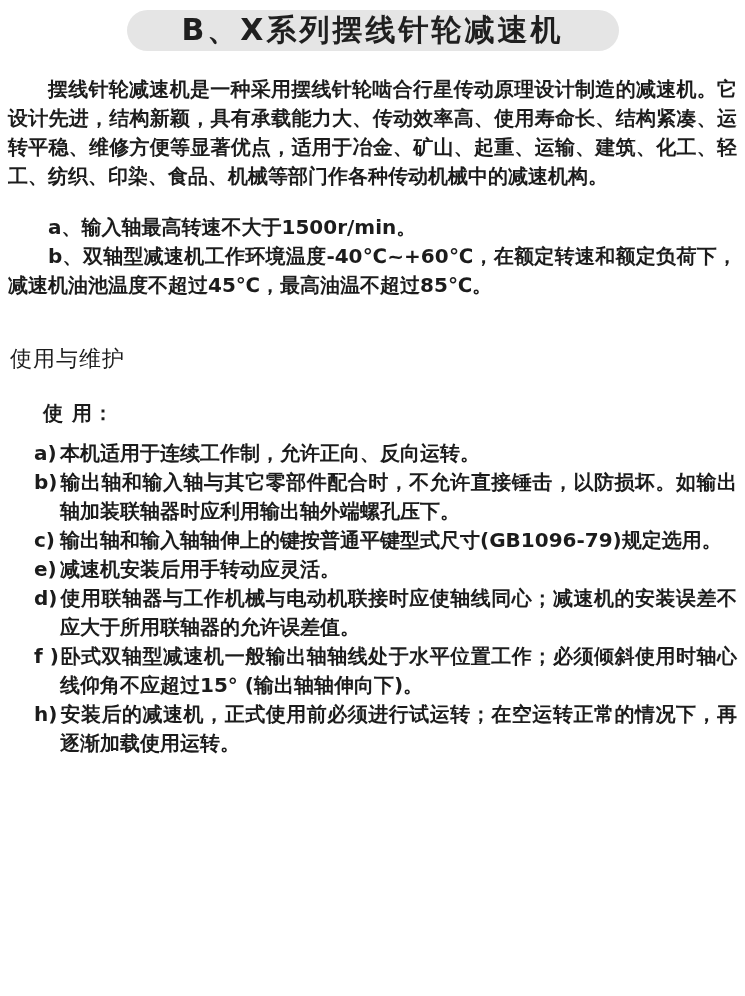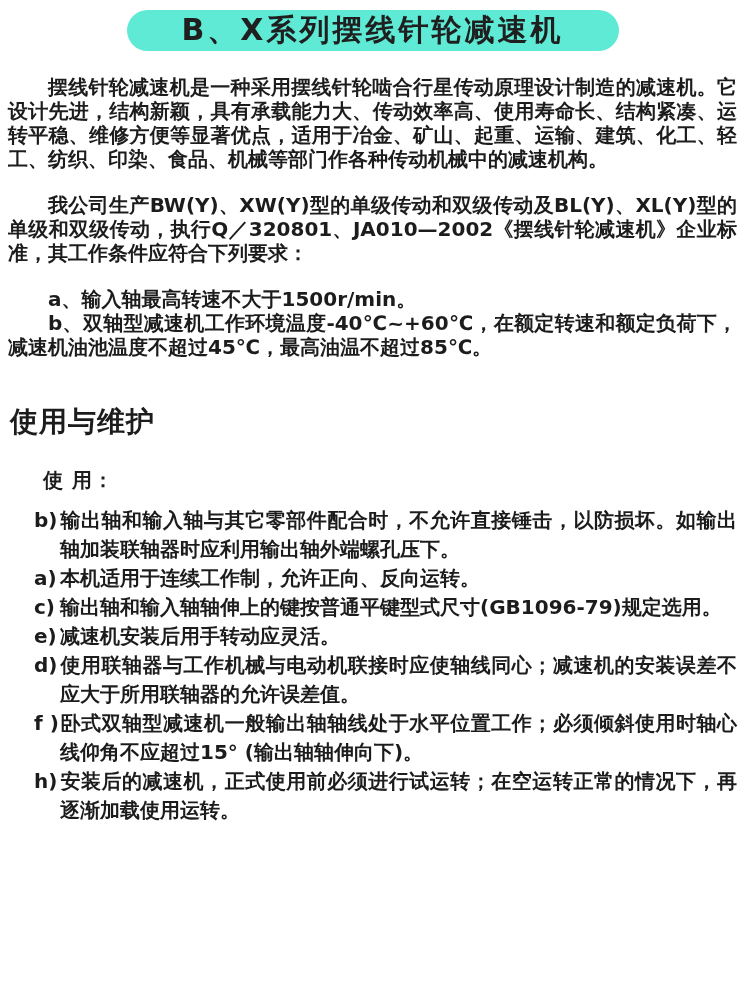--- a/index.html
+++ b/index.html
@@ -14,45 +14,45 @@
     background: #ffffff;
     color: #1c1c1c;
     box-sizing: border-box;
     padding: 10px 8px 0 8px;
     overflow: hidden;
   }
   .title-banner {
     width: 492px;
     height: 41px;
     margin: 0 auto 24px auto;
-    background: #5eead4;
+    background: #e5e5e5;
     border-radius: 21px;
     display: flex;
     align-items: center;
     justify-content: center;
   }
   .title-banner span {
     font-size: 30px;
     font-weight: bold;
     color: #1f1f1f;
     letter-spacing: 3px;
     white-space: nowrap;
   }
   .para {
     font-size: 20px;
-    line-height: 24px;
+    line-height: 29px;
     font-weight: 600;
     margin: 0;
     text-align: justify;
   }
   .indent { text-indent: 2em; }
   .gap-top { margin-top: 22px; }
   .section-heading {
-    font-size: 28px;
-    font-weight: bold;
+    font-size: 22px;
+    font-weight: normal;
     margin: 44px 0 0 2px;
     letter-spacing: 1px;
   }
   .sub-label {
     font-size: 20px;
     font-weight: bold;
     margin: 26px 0 12px 35px;
     letter-spacing: 1px;
   }
   .list {
@@ -76,35 +76,34 @@
 <body>
 
 <div class="page">
 
   <div class="title-banner">
     <span>B、X系列摆线针轮减速机</span>
   </div>
 
   <p class="para indent">摆线针轮减速机是一种采用摆线针轮啮合行星传动原理设计制造的减速机。它设计先进，结构新颖，具有承载能力大、传动效率高、使用寿命长、结构紧凑、运转平稳、维修方便等显著优点，适用于冶金、矿山、起重、运输、建筑、化工、轻工、纺织、印染、食品、机械等部门作各种传动机械中的减速机构。</p>
 
-  <p class="para indent gap-top">我公司生产BW(Y)、XW(Y)型的单级传动和双级传动及BL(Y)、XL(Y)型的单级和双级传动，执行Q／320801、JA010—2002《摆线针轮减速机》企业标准，其工作条件应符合下列要求：</p>
 
   <p class="para indent gap-top">a、输入轴最高转速不大于1500r/min。</p>
   <p class="para indent">b、双轴型减速机工作环境温度-40℃~+60℃，在额定转速和额定负荷下，减速机油池温度不超过45℃，最高油温不超过85℃。</p>
 
   <h2 class="section-heading">使用与维护</h2>
 
   <p class="sub-label">使 用：</p>
 
   <div class="list">
     <div class="list-item">
-      <span class="marker">b)</span><span>输出轴和输入轴与其它零部件配合时，不允许直接锤击，以防损坏。如输出轴加装联轴器时应利用输出轴外端螺孔压下。</span>
+      <span class="marker">a)</span><span>本机适用于连续工作制，允许正向、反向运转。</span>
     </div>
     <div class="list-item">
-      <span class="marker">a)</span><span>本机适用于连续工作制，允许正向、反向运转。</span>
+      <span class="marker">b)</span><span>输出轴和输入轴与其它零部件配合时，不允许直接锤击，以防损坏。如输出轴加装联轴器时应利用输出轴外端螺孔压下。</span>
     </div>
     <div class="list-item">
       <span class="marker">c)</span><span>输出轴和输入轴轴伸上的键按普通平键型式尺寸(GB1096-79)规定选用。</span>
     </div>
     <div class="list-item">
       <span class="marker">e)</span><span>减速机安装后用手转动应灵活。</span>
     </div>
     <div class="list-item">
       <span class="marker">d)</span><span>使用联轴器与工作机械与电动机联接时应使轴线同心；减速机的安装误差不应大于所用联轴器的允许误差值。</span>
     </div>

